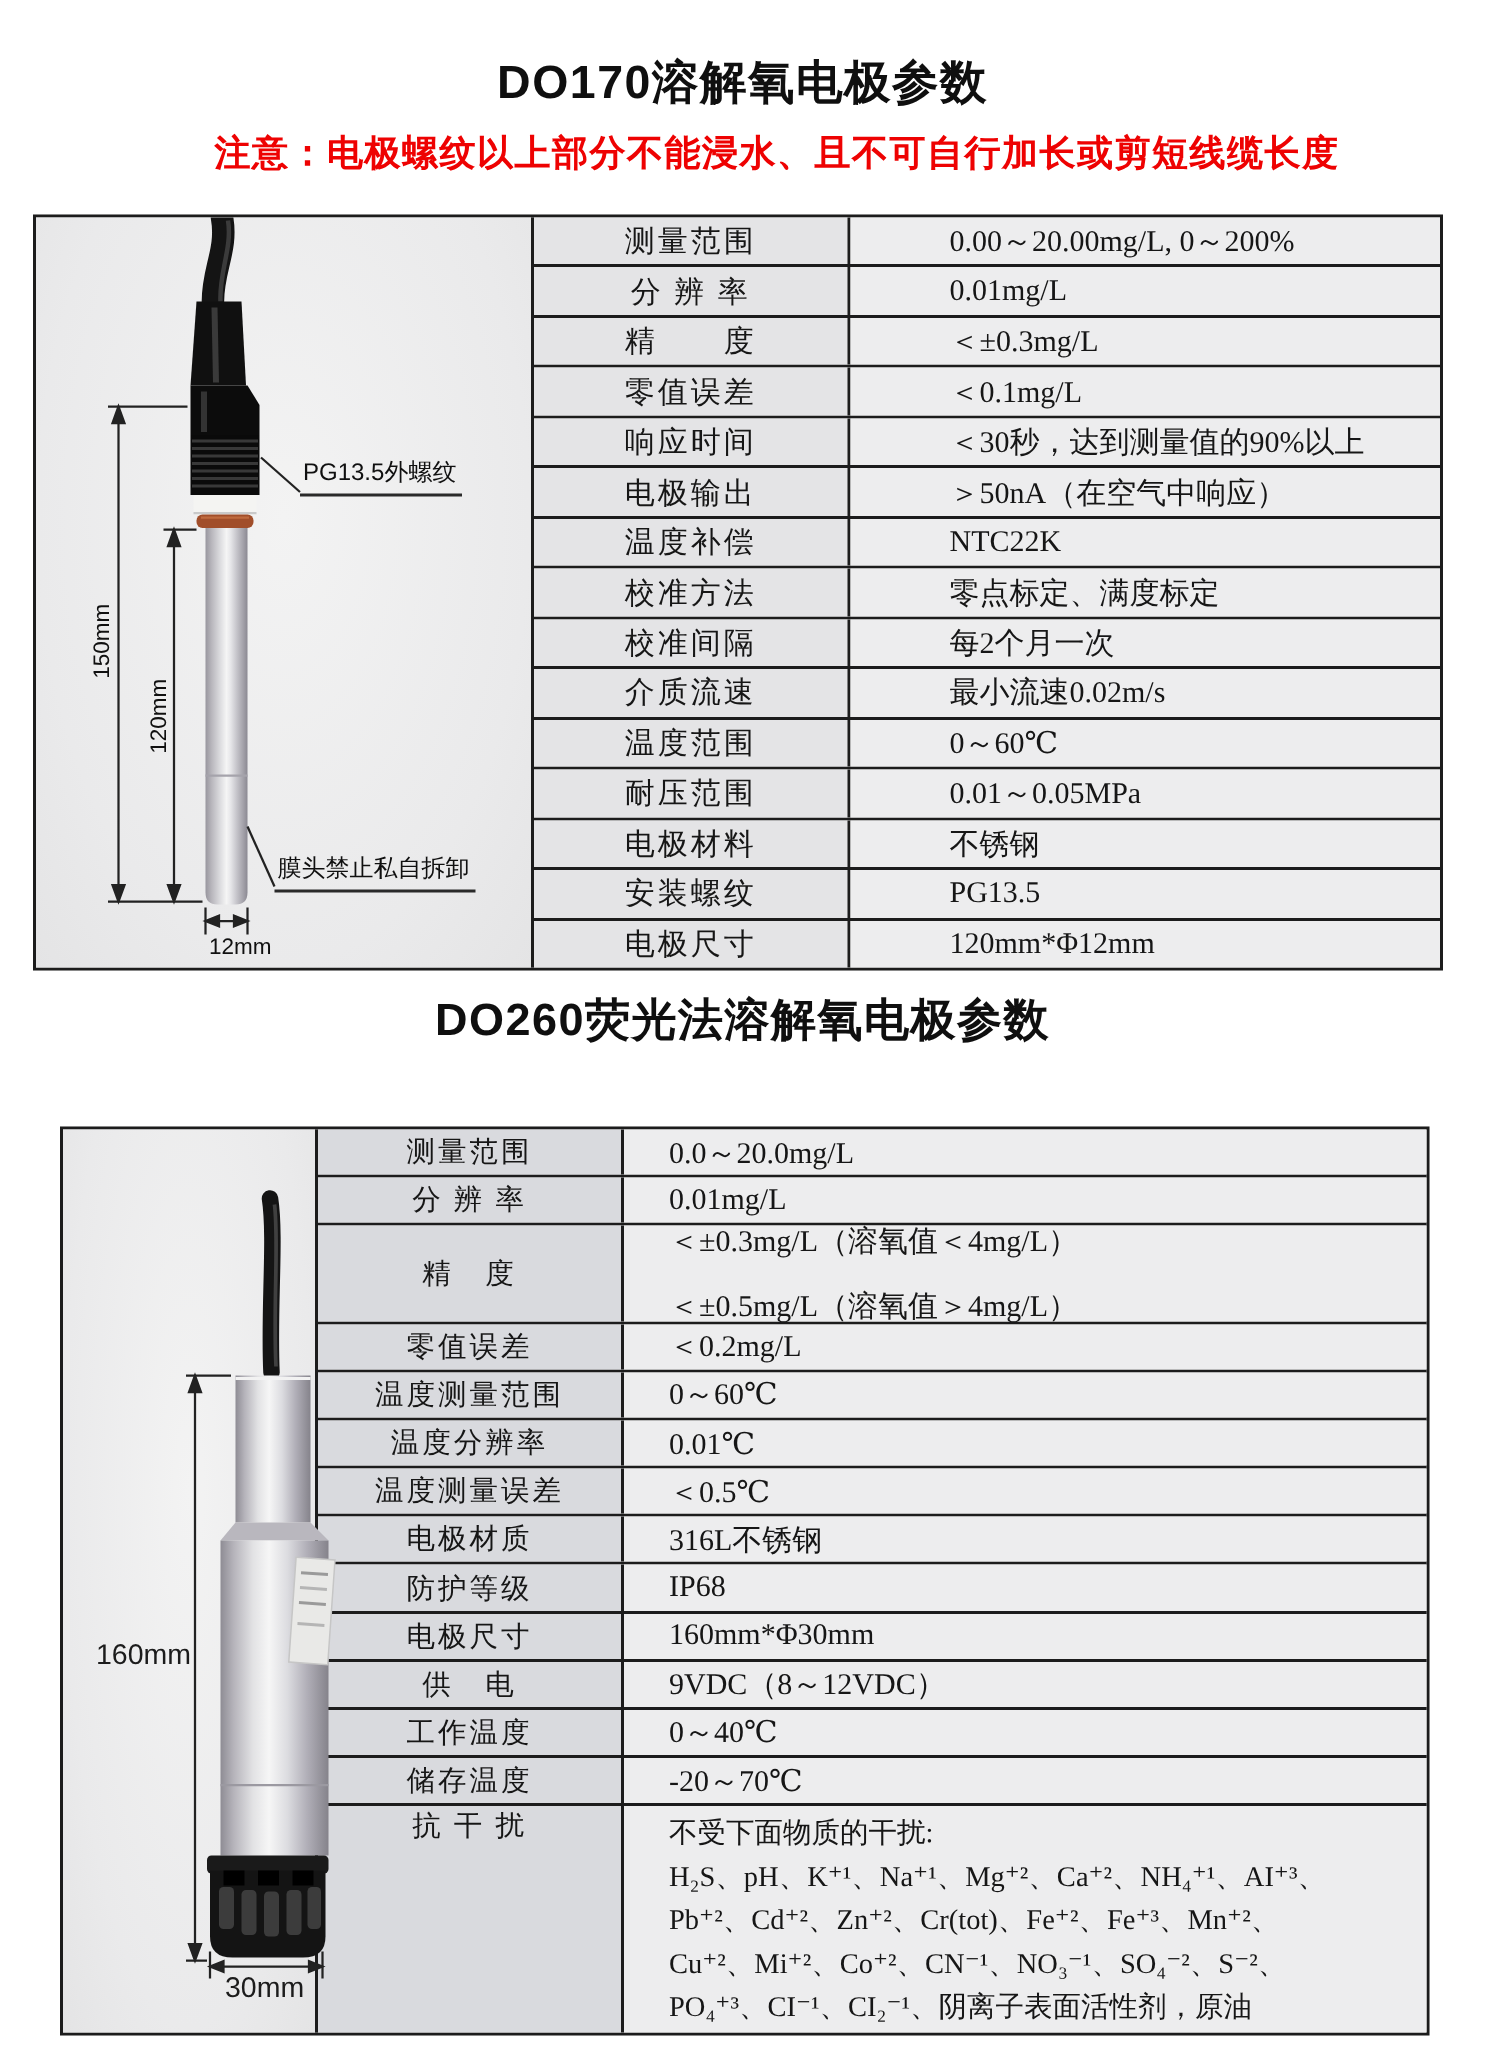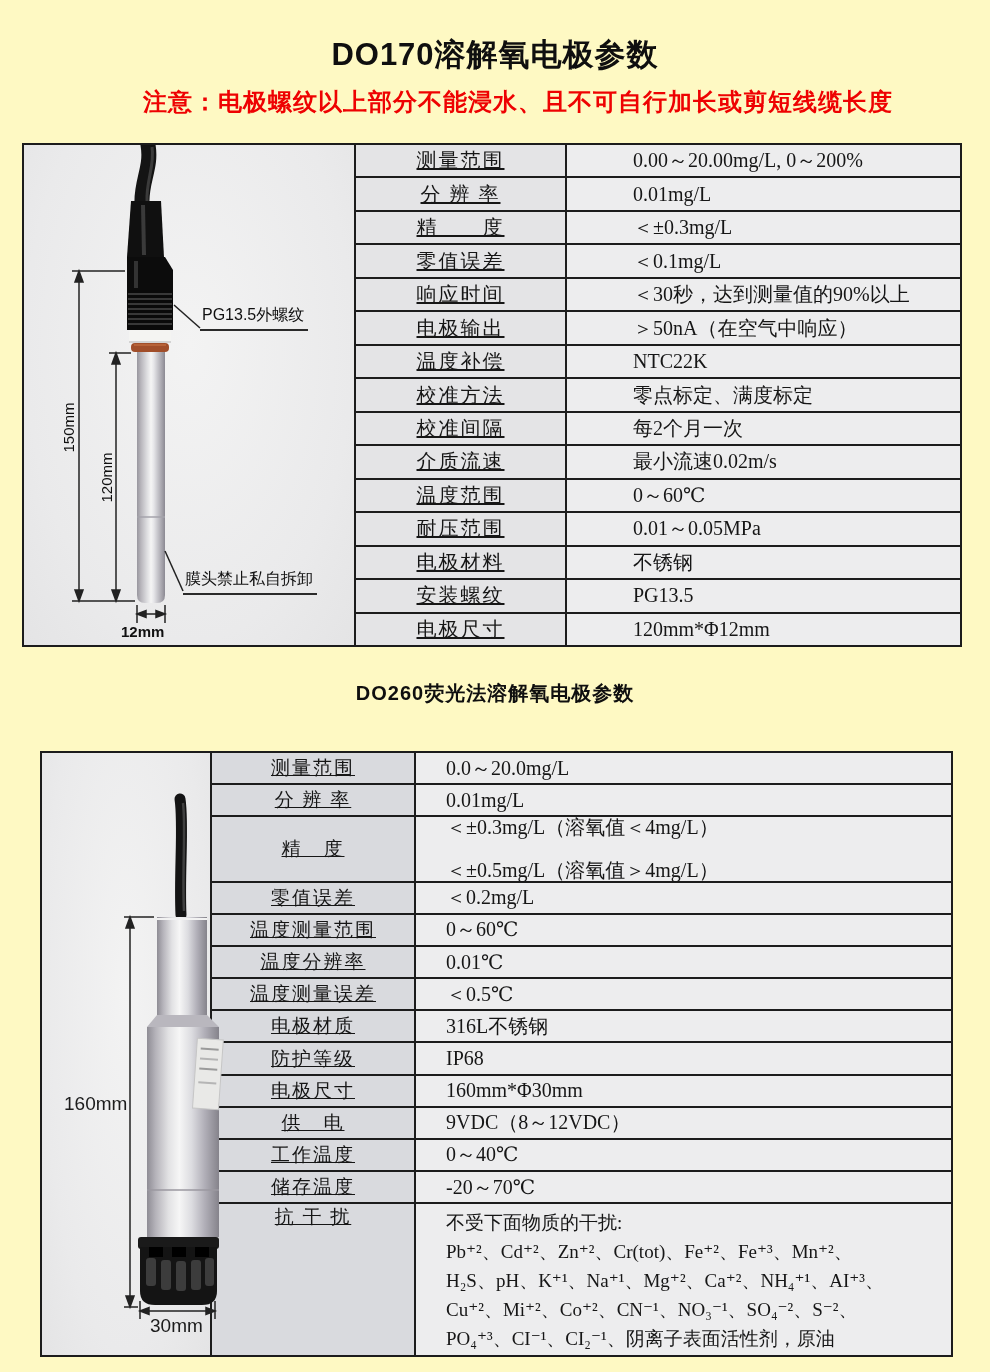--- a/index.html
+++ b/index.html
@@ -1,65 +1,65 @@
 <!DOCTYPE html>
 <html><head>
 <meta charset="utf-8">
 <style>
   html,body { margin:0; padding:0; }
   body { background:#d0d0d0; }
   .page {
     position:relative; width:990px; height:1372px;
-    background:#fef9c3; overflow:hidden; margin:0 auto;
+    background:#ffffff; overflow:hidden; margin:0 auto;
     font-family:"Liberation Sans","DejaVu Sans",sans-serif;
   }
   .title {
     position:absolute; left:0; width:100%; text-align:center;
     font-weight:bold; color:#0f0f0f; letter-spacing:1px;
     font-family:"Liberation Sans","DejaVu Sans",sans-serif;
   }
   .title1 { top:34px; font-size:31px; }
-  .title2 { top:680px; font-size:20px; }
+  .title2 { top:660px; font-size:30px; }
   .notice {
     position:absolute; top:86px; left:0; width:100%; text-align:center;
     font-size:24px; font-weight:bold; color:#ee0202; letter-spacing:1px;padding-left:23px;
   }
   .box {
     position:absolute; border:2px solid #1c1c1c; display:flex; background:#ededee;
   }
   .box1 { left:22px; top:143px; width:936px; height:500px; }
   .box2 { left:40px; top:751px; width:909px; height:602px; }
   .photo { position:relative; flex:none;
     background:radial-gradient(ellipse at 50% 40%, #f3f3f3 0%, #eaeaeb 70%, #e4e4e5 100%); }
   .photo1 { width:330px; }
   .photo2 { width:168px; }
   .tbl { flex:1; display:flex; flex-direction:column; border-left:2px solid #1c1c1c; }
   .tr  { flex:1; display:flex; border-bottom:2px solid #1c1c1c; min-height:0; }
   .tr:last-child { border-bottom:none; }
   .td  { font-family:"Liberation Serif","DejaVu Serif",serif; color:#161616; font-size:20px; }
   .lbl {
     flex:none; display:flex; align-items:center; justify-content:center;
-    border-right:2px solid #1c1c1c; letter-spacing:2px;text-decoration:underline;
+    border-right:2px solid #1c1c1c; letter-spacing:2px;
   }
   .t1 .lbl { width:209px; background:#e4e4e6; }
   .t2 .lbl { width:202px; background:#d9dade; font-size:19px; }
   .val { flex:1; background:#ededee; display:flex; align-items:center; }
   .t1 .val { padding-left:66px; }
   .t2 .val { padding-left:30px; }
   .tr.double { flex:2.1; }
   .double .val { flex-direction:column; align-items:stretch; justify-content:center; padding-left:0;gap:16px; }
   .double .val .line { flex:1; display:flex; align-items:center; padding-left:30px; }
   .tr.tall { flex:5; }
   .tall .lbl { align-items:flex-start; padding-top:0; }
   .tall .val { display:block; padding-top:4px; }
   .tall .val .line { line-height:29px; font-size:19px; white-space:nowrap; }
   
   .anno { position:absolute; color:#101010; white-space:nowrap; }
   .dim-rot { width:60px; text-align:center; font-size:15px; transform:rotate(-90deg); }
-  .dim-h   { text-align:left; font-size:15px; font-weight:bold; }
+  .dim-h   { text-align:right; font-size:15px; font-weight:normal; }
   .dim-big { font-size:19px; color:#1c1c1c; }
   .callout { font-size:16px; border-bottom:2px solid #2a2a2a; padding:0 4px 3px 2px; }
 </style>
 </head>
 <body>
 
 <div class="page">
 
   <div class="title title1">DO170溶解氧电极参数</div>
   <div class="notice">注意：电极螺纹以上部分不能浸水、且不可自行加长或剪短线缆长度</div>
@@ -324,22 +324,22 @@
           <div class="td val">0～40℃</div>
         </div>
       <div class="tr">
           <div class="td lbl">储存温度</div>
           <div class="td val">-20～70℃</div>
         </div>
       <div class="tr tall">
         <div class="td lbl">抗 干 扰</div>
         <div class="td val">
           <div class="line">不受下面物质的干扰:</div>
+          <div class="line">H₂S、pH、K⁺¹、Na⁺¹、Mg⁺²、Ca⁺²、NH₄⁺¹、AI⁺³、</div>
           <div class="line">Pb⁺²、Cd⁺²、Zn⁺²、Cr(tot)、Fe⁺²、Fe⁺³、Mn⁺²、</div>
-          <div class="line">H₂S、pH、K⁺¹、Na⁺¹、Mg⁺²、Ca⁺²、NH₄⁺¹、AI⁺³、</div>
           <div class="line">Cu⁺²、Mi⁺²、Co⁺²、CN⁻¹、NO₃⁻¹、SO₄⁻²、S⁻²、</div>
           <div class="line">PO₄⁺³、CI⁻¹、CI₂⁻¹、阴离子表面活性剂，原油</div>
         </div>
       </div>
     </div>
   </div>
 
 </div>
 
 </body></html>

